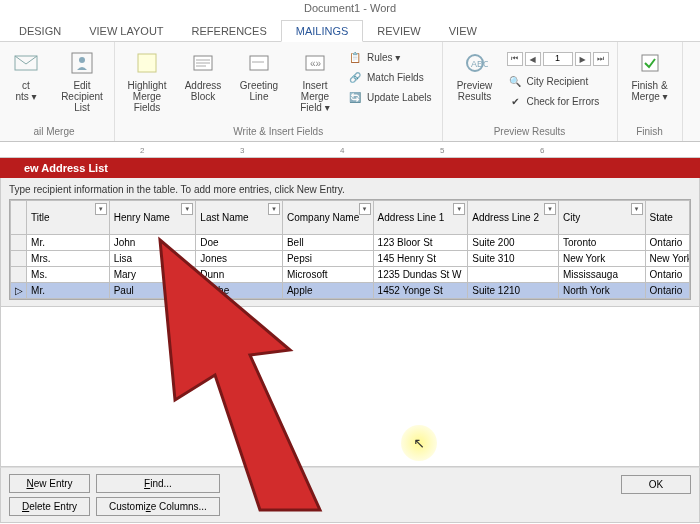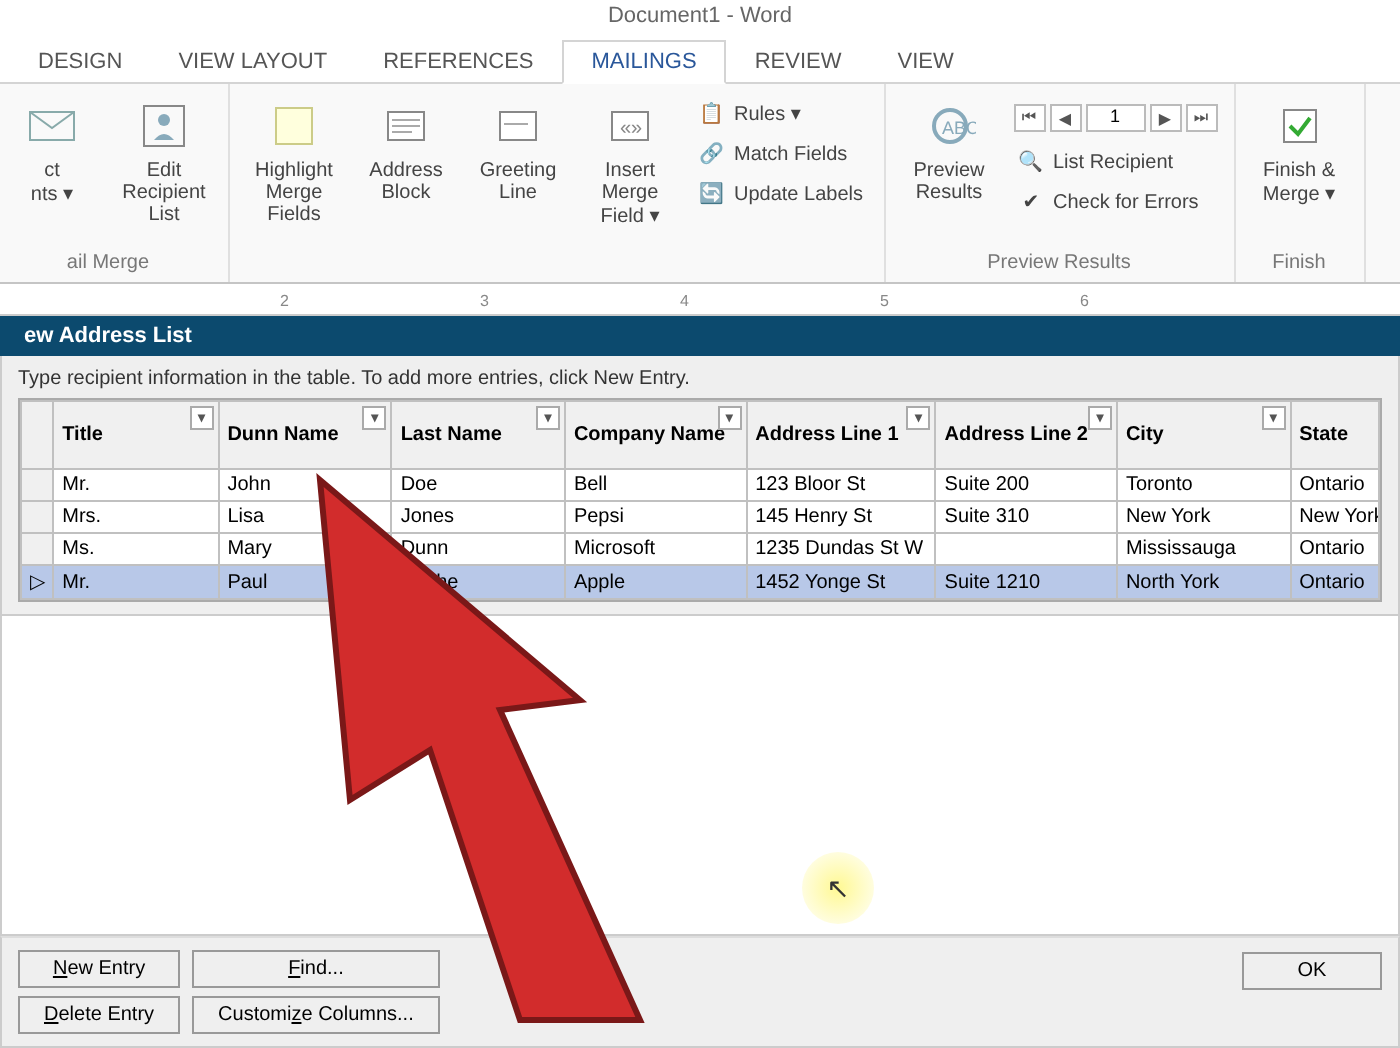--- a/index.html
+++ b/index.html
@@ -17,28 +17,28 @@
 .ribbon-group-label { font-size: 10px; color: #777; text-align: center; padding: 2px 0; }
 .ribbon-btn-large { display: flex; flex-direction: column; align-items: center; justify-content: flex-start; width: 52px; padding: 4px 2px; font-size: 10px; color: #444; text-align: center; cursor: pointer; }
 .ribbon-btn-large .icon { width: 30px; height: 30px; display: flex; align-items: center; justify-content: center; margin-bottom: 2px; }
 .ribbon-small-stack { display: flex; flex-direction: column; gap: 2px; justify-content: flex-start; padding-top: 4px; }
 .ribbon-btn-small { display: flex; align-items: center; font-size: 10px; color: #444; padding: 2px 4px; cursor: pointer; white-space: nowrap; }
 .ribbon-btn-small .icon-sm { width: 14px; height: 14px; margin-right: 4px; display: inline-flex; align-items: center; justify-content: center; }
 
 .ruler { height: 16px; background: #fff; border-bottom: 1px solid #ccc; position: relative; font-size: 8px; color: #888; }
 .ruler-tick { position: absolute; top: 4px; }
 
-.dialog-header { background: #0c4a6e; color: #fff; font-size: 11px; font-weight: bold; padding: 4px 12px; }
+.dialog-header { background: #b91c1c; color: #fff; font-size: 11px; font-weight: bold; padding: 4px 24px; }
 .dialog-body { background: #efefef; padding: 6px 8px; border: 1px solid #ccc; border-top: none; }
 .instruction { font-size: 10px; color: #333; margin-bottom: 4px; }
 
 .table-wrap { background: #fff; border: 1px solid #aaa; overflow: hidden; }
 table { border-collapse: collapse; width: 100%; table-layout: fixed; }
 th, td { border: 1px solid #c0c0c0; font-size: 10px; padding: 2px 4px; text-align: left; white-space: nowrap; overflow: hidden; }
-th { background: #f0f0f0; font-weight: bold; position: relative; height: 34px; }
+th { background: #f0f0f0; font-weight: normal; position: relative; height: 34px; }
 .col-rowhdr { width: 16px; background: #f0f0f0; }
 td.rowhdr { background: #f0f0f0; }
 .dd-arrow { position: absolute; right: 2px; top: 2px; width: 12px; height: 12px; border: 1px solid #aaa; background: #fff; display: flex; align-items: center; justify-content: center; font-size: 7px; color: #555; }
 tr.selected td { background: #b8c8e8; }
 tr.selected td.rowhdr { background: #b8c8e8; }
 
 .spacer { background: #fff; border: 1px solid #ccc; border-top: none; height: 160px; position: relative; }
 .yellow-spot { position: absolute; left: 400px; top: 118px; width: 36px; height: 36px; border-radius: 50%; background: radial-gradient(circle, rgba(255,247,120,0.8), rgba(255,247,120,0)); display: flex; align-items: center; justify-content: center; }
 .tiny-cursor { font-size: 14px; color: #333; }
 
@@ -147,20 +147,21 @@
         <div class="ribbon-btn-small">
             <span class="icon-sm">🔗</span>
             <span>Match Fields</span>
           </div>
         <div class="ribbon-btn-small">
             <span class="icon-sm">🔄</span>
             <span>Update Labels</span>
           </div>
       </div>
     </div>
+    <div class="ribbon-group-label">Write &amp; Insert Fields</div>
   </div>
 
   <div class="ribbon-group">
     <div class="ribbon-group-content">
       <div class="ribbon-btn-large">
         <div class="icon">
             <svg width="26" height="26">
               <circle cx="13" cy="13" r="8" fill="none" stroke="#8ab" stroke-width="2"></circle>
               <text x="9" y="17" font-size="9" fill="#8ab">ABC</text>
             </svg>
@@ -171,21 +172,21 @@
       <div class="ribbon-small-stack">
         <div class="nav-arrows">
           <div class="nav-btn">⏮</div>
           <div class="nav-btn">◀</div>
           <div class="nav-num">1</div>
           <div class="nav-btn">▶</div>
           <div class="nav-btn">⏭</div>
         </div>
         <div class="ribbon-btn-small">
             <span class="icon-sm">🔍</span>
-            <span>List Recipient</span>
+            <span>City Recipient</span>
           </div>
         <div class="ribbon-btn-small">
             <span class="icon-sm">✔</span>
             <span>Check for Errors</span>
           </div>
       </div>
     </div>
     <div class="ribbon-group-label">Preview Results</div>
   </div>
 
@@ -227,21 +228,21 @@
           <col style="width:90px">
         <col style="width:94px">
           <col style="width:90px">
           <col style="width:86px">
           <col style="width:44px">
       </colgroup>
       <thead>
         <tr>
           <th class="rowhdr"></th>
           <th><span>Title</span><span class="dd-arrow">▾</span></th>
-          <th><span>Dunn Name</span><span class="dd-arrow">▾</span></th>
+          <th><span>Henry Name</span><span class="dd-arrow">▾</span></th>
           <th><span>Last Name</span><span class="dd-arrow">▾</span></th>
           <th><span>Company Name</span><span class="dd-arrow">▾</span></th>
           <th><span>Address Line 1</span><span class="dd-arrow">▾</span></th>
           <th><span>Address Line 2</span><span class="dd-arrow">▾</span></th>
           <th><span>City</span><span class="dd-arrow">▾</span></th>
           <th><span>State</span></th>
         </tr>
       </thead>
       <tbody id="tbody">
           <tr>

